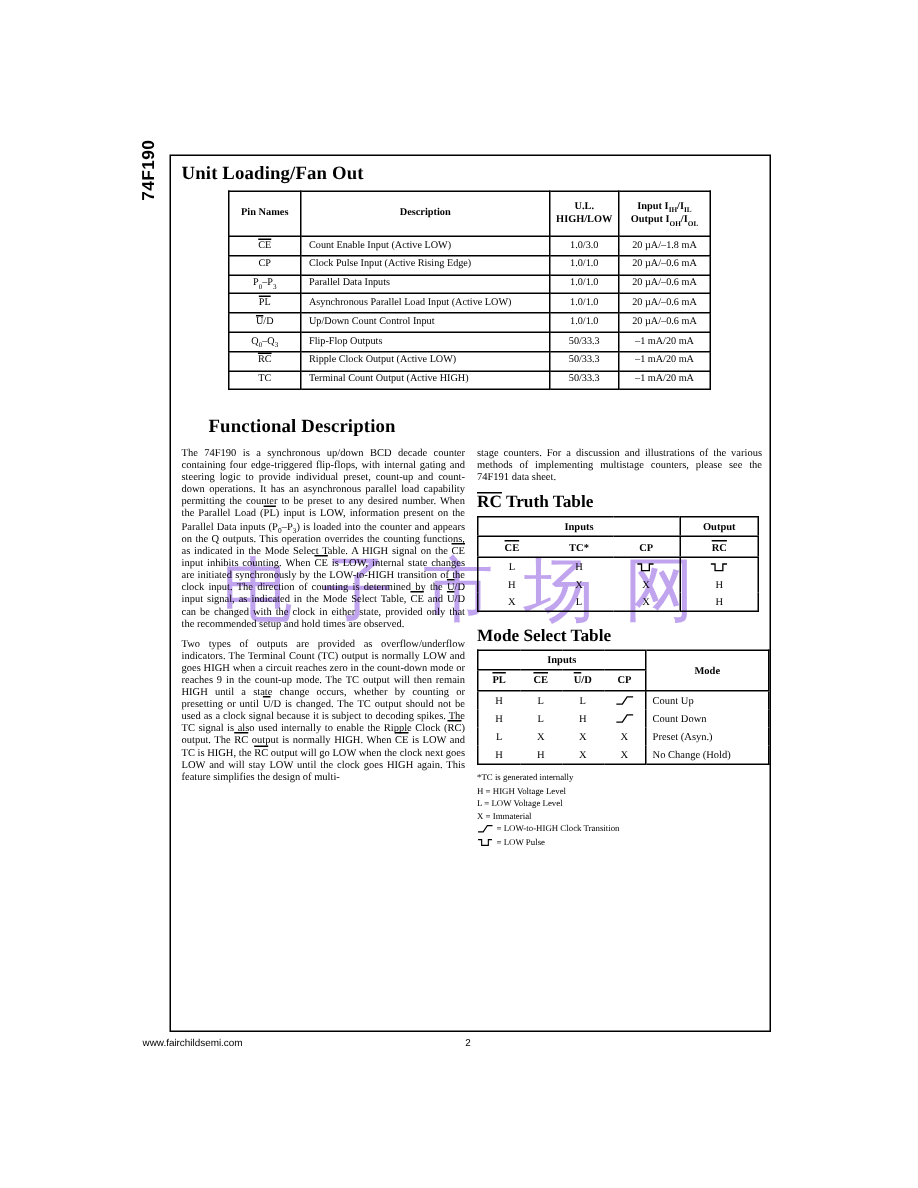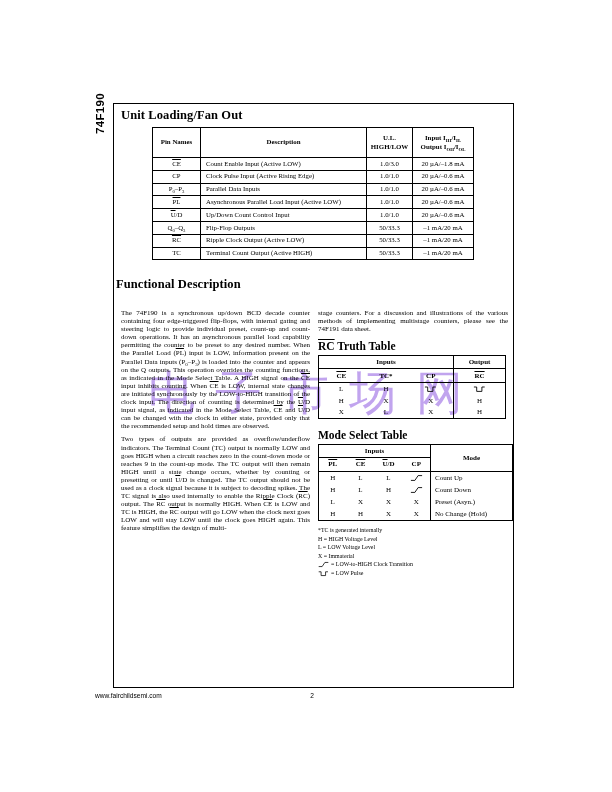--- a/index.html
+++ b/index.html
@@ -2,34 +2,34 @@
 <html><head>
 <meta charset="utf-8">
 <style>
   html,body{margin:0;padding:0;background:#fff;}
   body{width:612px;height:792px;position:relative;font-family:"Liberation Sans",sans-serif;color:#000;overflow:hidden;}
   .watermark{position:absolute;left:148px;top:362px;font-size:47px;letter-spacing:20px;color:#6d28d9;opacity:.42;white-space:nowrap;z-index:0;font-family:"DejaVu Sans",sans-serif;}
   .part{position:absolute;left:78px;top:107px;width:44px;height:13px;transform:rotate(-90deg);transform-origin:center;font-weight:bold;font-size:11.5px;text-align:center;letter-spacing:.3px;z-index:2;}
   .frame{position:absolute;left:113px;top:103px;width:399px;height:583px;border:1.5px solid #000;z-index:1;font-family:Liberation Serif, serif;}
   .h1{position:absolute;font-weight:bold;font-size:12.5px;letter-spacing:.1px;}
   .h-unit{left:7px;top:4px;}
-  .h-func{left:2px;top:173px;}
+  .h-func{left:25px;top:173px;}
   .h2{font-size:11.5px;font-weight:bold;margin:9px 0 5px 0;}
   sub{font-size:.7em;line-height:0;}
   .ov{text-decoration:overline;}
   
   .unit-table{position:absolute;left:38px;top:23px;border-collapse:collapse;font-size:6.8px;table-layout:fixed;}
   .unit-table th,.unit-table td{border:1px solid #000;padding:0 3px;line-height:1.25;}
   .unit-table{border:1.5px solid #000;}
   .unit-table th{border-bottom:1.5px solid #000;height:29px;font-size:6.9px;text-align:center;vertical-align:middle;}
   .unit-table td{height:11.8px;vertical-align:middle;white-space:nowrap;}
   .c{text-align:center;}
   .desc{text-align:left;padding-left:5px !important;}
   
-  .cols{position:absolute;left:7px;top:205px;width:387px;display:flex;gap:8px;}
+  .cols{position:absolute;left:7px;top:194px;width:387px;display:flex;gap:8px;}
   .col{width:190px;font-size:7px;line-height:8.1px;text-align:justify;}
   .col p{margin:0 0 5px 0;}
   
   .mini{border-collapse:collapse;border:1.5px solid #000;font-size:7px;table-layout:fixed;margin:0 0 2px 0;}
   .mini th{font-size:7px;padding:0;text-align:center;vertical-align:middle;}
   .mini td{padding:0;text-align:center;vertical-align:middle;}
   .rc-table{width:187px;}
   .rc-table .r1 th{height:12px;border-bottom:1px solid #000;}
   .rc-table .r2 th{height:13px;border-bottom:1.5px solid #000;}
   .rc-table td{height:11.5px;}

